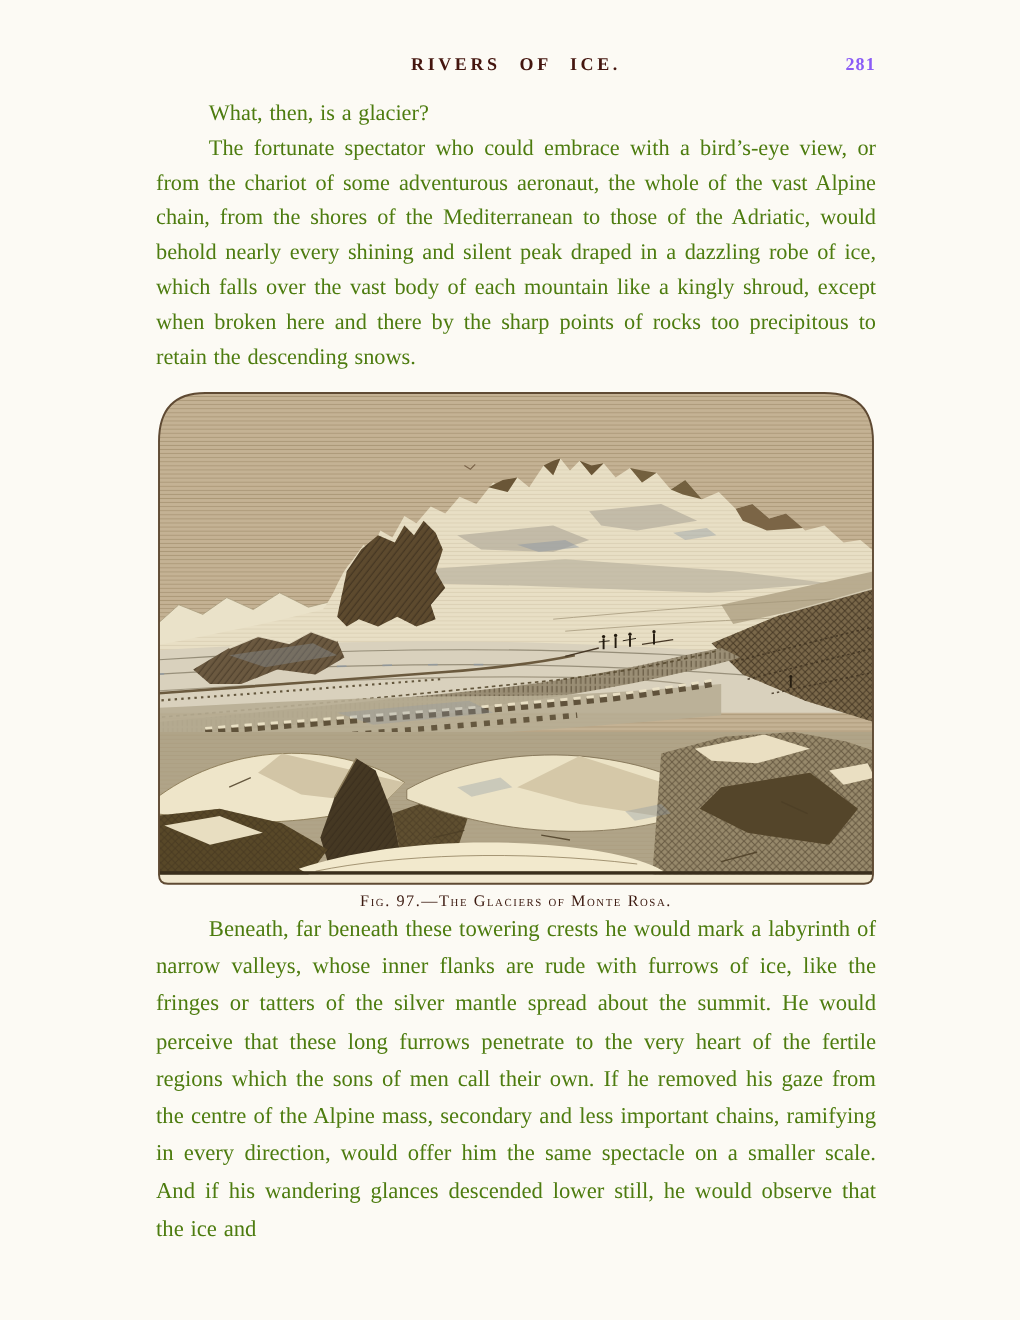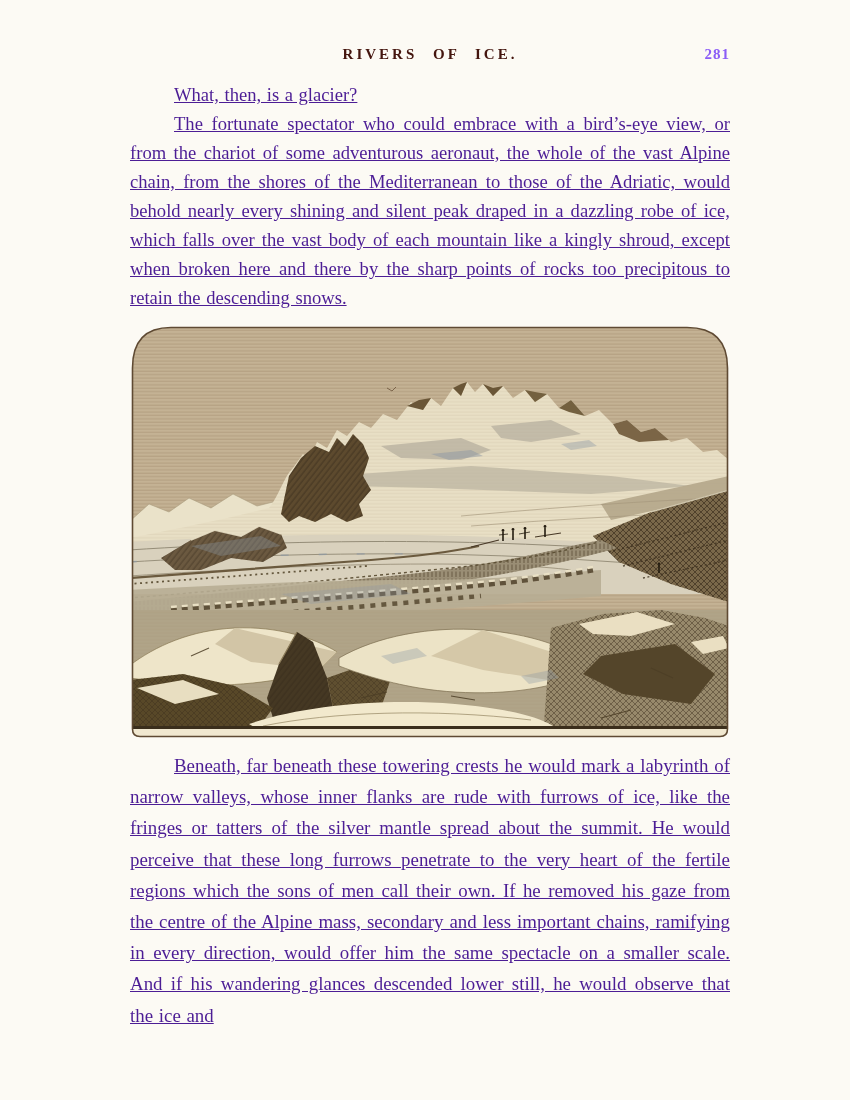--- a/index.html
+++ b/index.html
@@ -24,26 +24,24 @@
     font-size:15px;font-weight:bold;color:#8b5cf6;
   }
   .content{position:absolute;top:80px;left:130px;width:600px;}
   .content p{
     margin:0;
     text-align:justify;
     text-indent:44px;
     font-size:18.6px;
     line-height:29px;
     word-spacing:0.05em;
-    color:#4c1d95;
-    text-decoration:underline;
+    color:#4d7c0f;
   }
   .content p.question{text-align:left;}
   .content p.below-figure{
-    margin-top:12px;
     font-size:18.9px;
     line-height:31.2px;
   }
   figure{margin:14px 0 0 0;width:600px;}
   figure svg{display:block;margin:0 auto;}
   figcaption{
     margin-top:5px;
     text-align:center;
     font-variant:small-caps;
     letter-spacing:1.3px;
@@ -212,18 +210,19 @@
 
             <path d="M60 330 l18 -8 M230 372 l26 -6 M320 370 l24 4 M470 392 l30 -8 M520 342 l22 10" stroke="#4c3e26" stroke-width="1.1" fill="none" opacity="0.85"></path>
           </g>
 
           <rect x="-2" y="400" width="602" height="3" fill="#3a2e1c"></rect>
           <rect x="-2" y="403" width="602" height="10" fill="#f1e8d0"></rect>
         </g>
 
         <path d="M40 1.5 L556 1.5 Q596.5 1.5 596.5 42 L596.5 403 Q596.5 410.5 589 410.5 L9 410.5 Q1.5 410.5 1.5 403 L1.5 42 Q1.5 1.5 40 1.5 Z" fill="none" stroke="#5f4a33" stroke-width="1.6"></path>
       </svg>
+      <figcaption>Fig. 97.—The Glaciers of Monte Rosa.</figcaption>
     </figure>
 
     <p class="below-figure">Beneath, far beneath these towering crests he would mark a labyrinth of narrow valleys, whose inner flanks are rude with furrows of ice, like the fringes or tatters of the silver mantle spread about the summit.  He would perceive that these long furrows penetrate to the very heart of the fertile regions which the sons of men call their own. If he removed his gaze from the centre of the Alpine mass, secondary and less important chains, ramifying in every direction, would offer him the same spectacle on a smaller scale.  And if his wandering glances descended lower still, he would observe that the ice and</p>
 
   </div>
 </div>
 
 </body></html>

